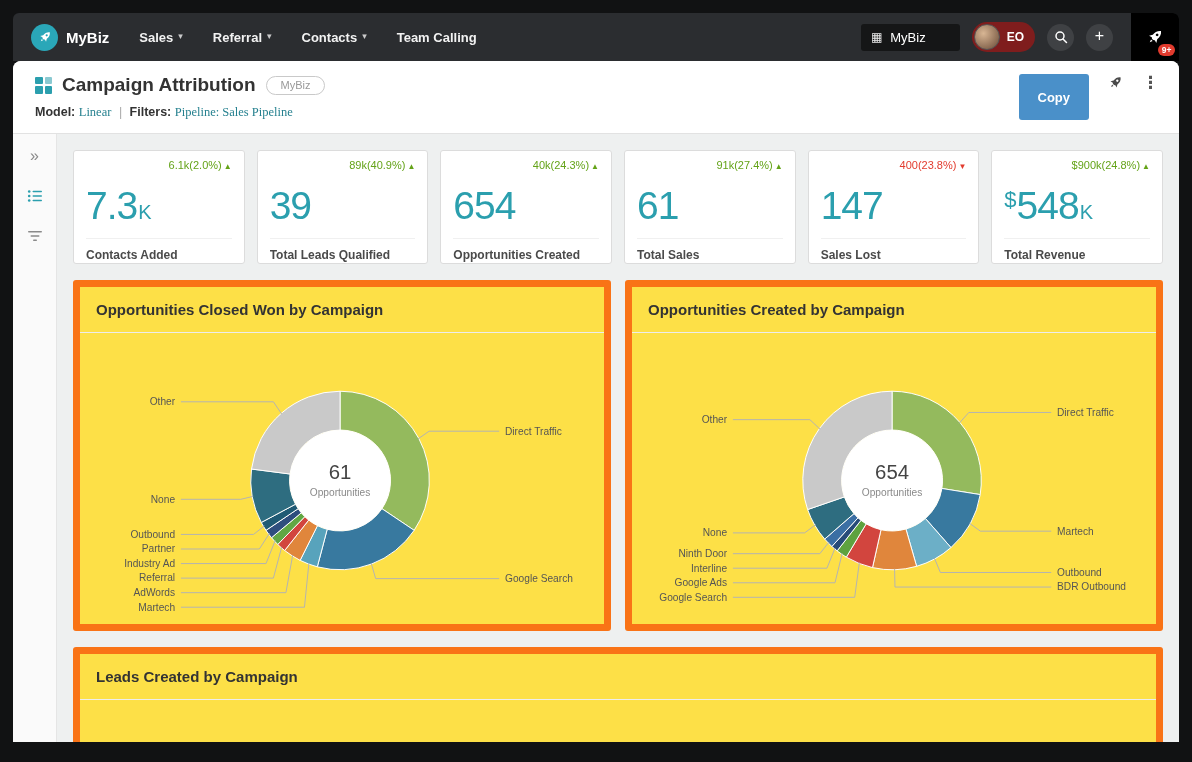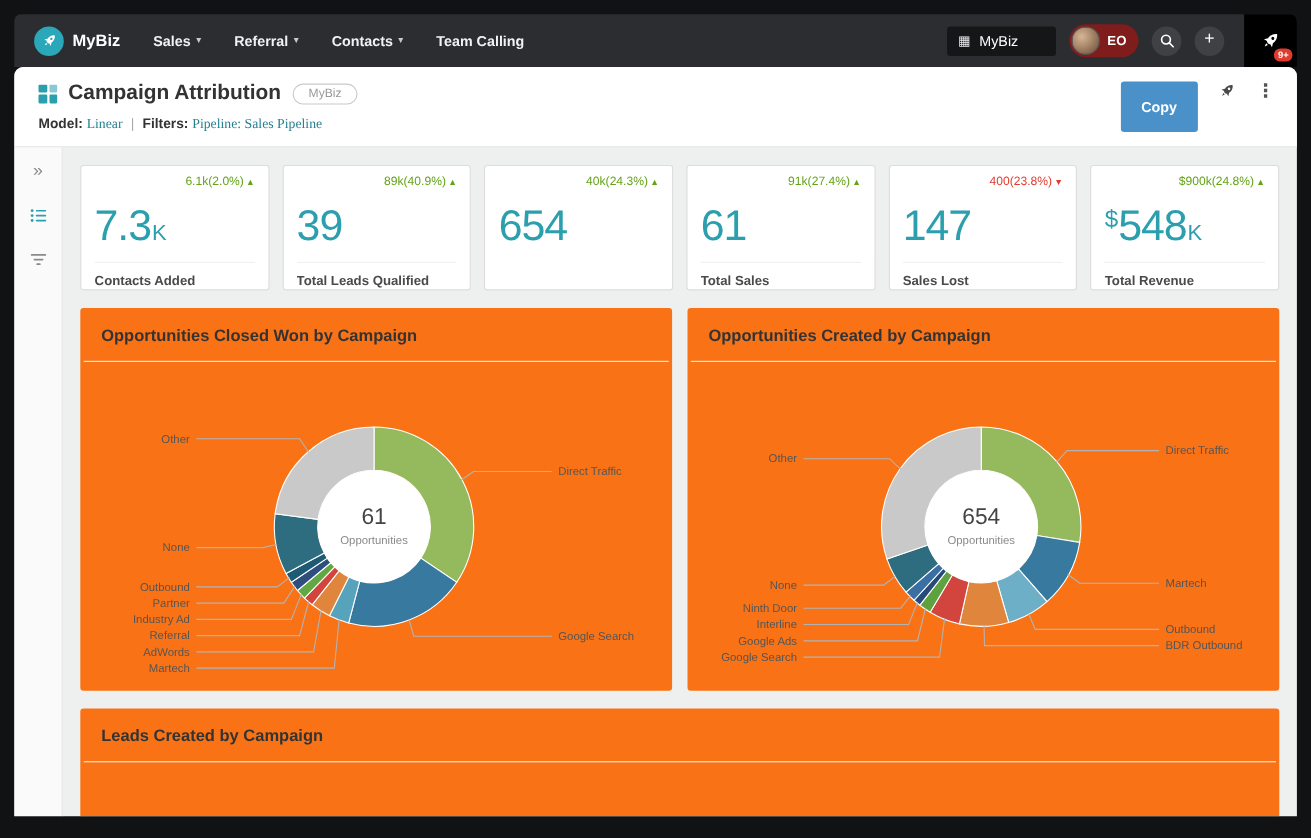--- a/index.html
+++ b/index.html
@@ -78,21 +78,21 @@
   .kpi-delta.up { color: #64a318; }
   .kpi-delta.down { color: #e23b2e; }
   .kpi-delta .arrow { font-size: 8px; margin-left: 2px; }
   .kpi-value { color: #2b9fae; font-size: 39px; line-height: 1; margin-top: 2px; letter-spacing: -1px; }
   .kpi-value .pre { font-size: 22px; vertical-align: 12px; margin-right: 1px; }
   .kpi-value .suf { font-size: 20px; margin-left: 1px; letter-spacing: 0; }
   .kpi-label { margin-top: auto; border-top: 1px solid #f0f0f0; padding: 9px 0 10px;
     font-size: 12px; font-weight: 700; color: #4a4a4a; white-space: nowrap; overflow: hidden; }
 
   .charts-row { display: grid; grid-template-columns: 1fr 1fr; gap: 14px; margin-top: 16px; }
-  .chart-card { background: #f97316; border: 3px solid #f97316; border-radius: 3px; }
+  .chart-card { background: #fde047; border: 7px solid #f97316; border-radius: 3px; }
   .chart-title { padding: 14px 16px; font-size: 15px; font-weight: 700; color: #333;
     border-bottom: 1px solid #ededed; }
   svg.donut { display: block; width: 100%; height: auto;
     font-family: "Liberation Sans", "DejaVu Sans", sans-serif; }
   .bottom-row { margin-top: 16px; }
   .bottom-row .chart-card { min-height: 130px; }
 </style>
 </head>
 <body>
 
@@ -229,20 +229,21 @@
               <div class="kpi-label">Contacts Added</div>
             </div>
             <div class="kpi-card">
               <div class="kpi-delta up"><span>89k(40.9%)</span><span class="arrow">▲</span></div>
               <div class="kpi-value">39</div>
               <div class="kpi-label">Total Leads Qualified</div>
             </div>
             <div class="kpi-card">
               <div class="kpi-delta up"><span>40k(24.3%)</span><span class="arrow">▲</span></div>
               <div class="kpi-value">654</div>
+              <div class="kpi-label">Opportunities Created</div>
             </div>
             <div class="kpi-card">
               <div class="kpi-delta up"><span>91k(27.4%)</span><span class="arrow">▲</span></div>
               <div class="kpi-value">61</div>
               <div class="kpi-label">Total Sales</div>
             </div>
             <div class="kpi-card">
               <div class="kpi-delta down"><span>400(23.8%)</span><span class="arrow">▼</span></div>
               <div class="kpi-value">147</div>
               <div class="kpi-label">Sales Lost</div>

